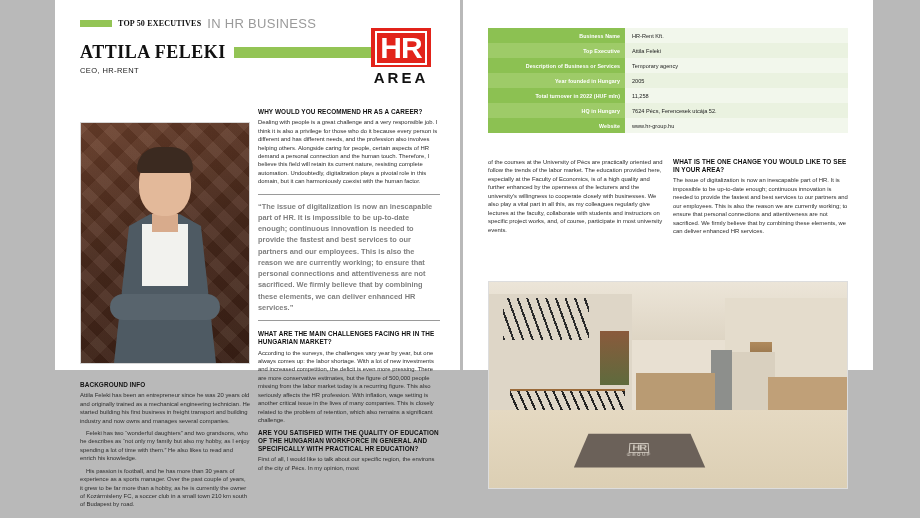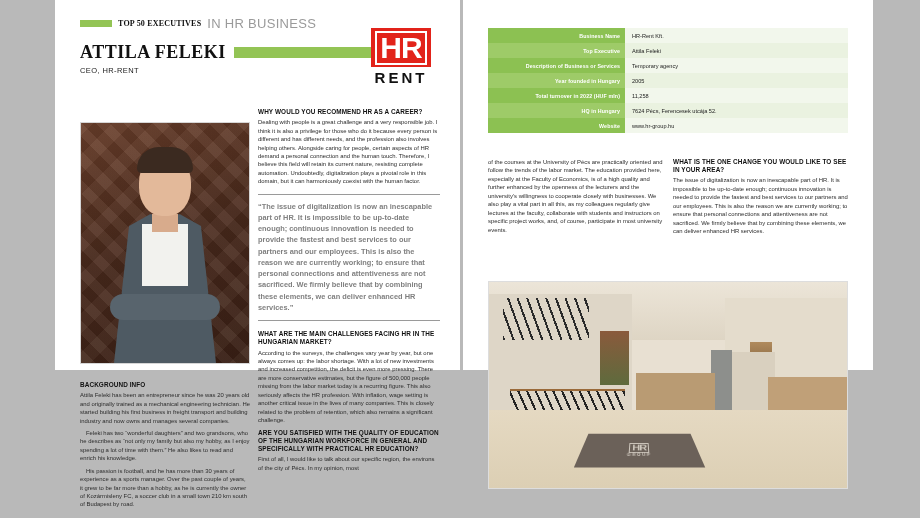--- a/index.html
+++ b/index.html
@@ -284,21 +284,21 @@
     <div class="name-row">
       <span class="exec-name">ATTILA FELEKI</span>
       <span class="name-bar"></span>
     </div>
     <div class="exec-title">CEO, HR-RENT</div>
 
     <div class="logo">
       <span class="logo-box">
         <span class="logo-hr">HR</span>
       </span>
-      <div class="logo-rent">RENT</div>
+      <div class="logo-rent">AREA</div>
     </div>
 
     <div class="portrait">
       <div class="wood"></div>
       <div class="jacket"></div>
       <div class="shirt"></div>
       <div class="neck"></div>
       <div class="head"></div>
       <div class="hair"></div>
       <div class="arms"></div>

